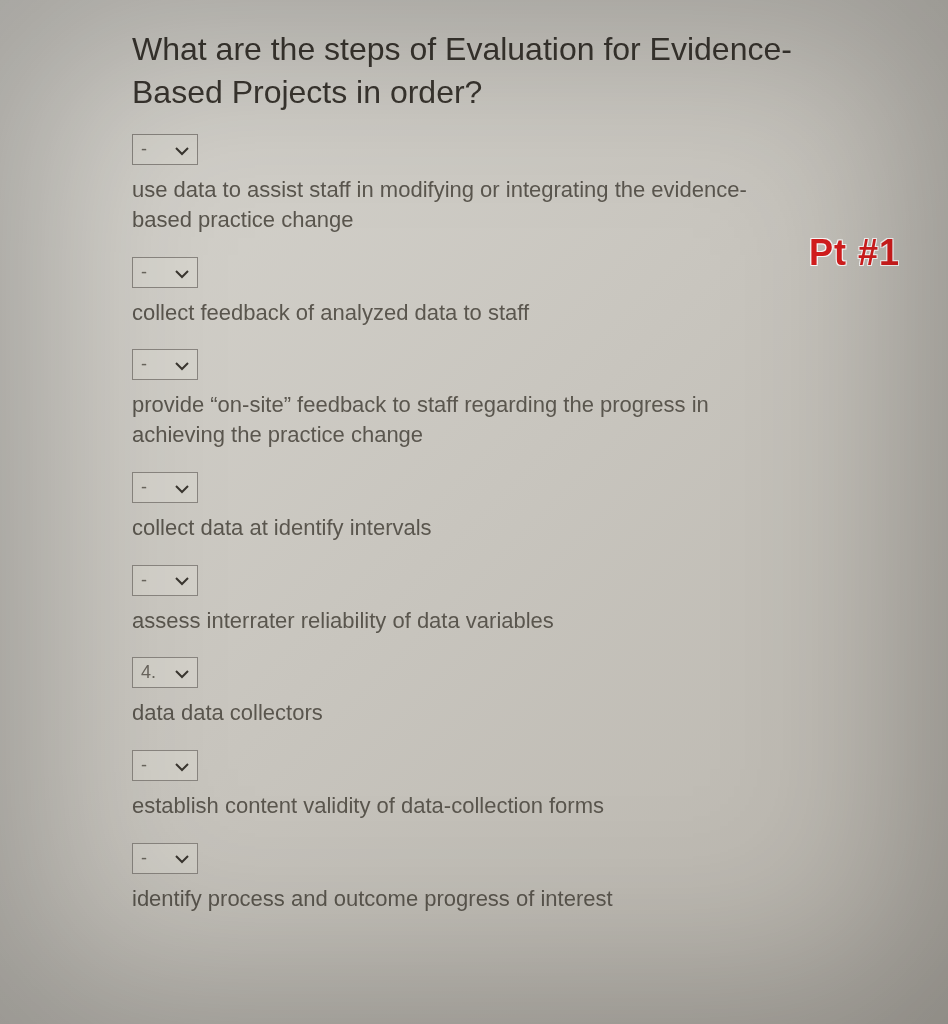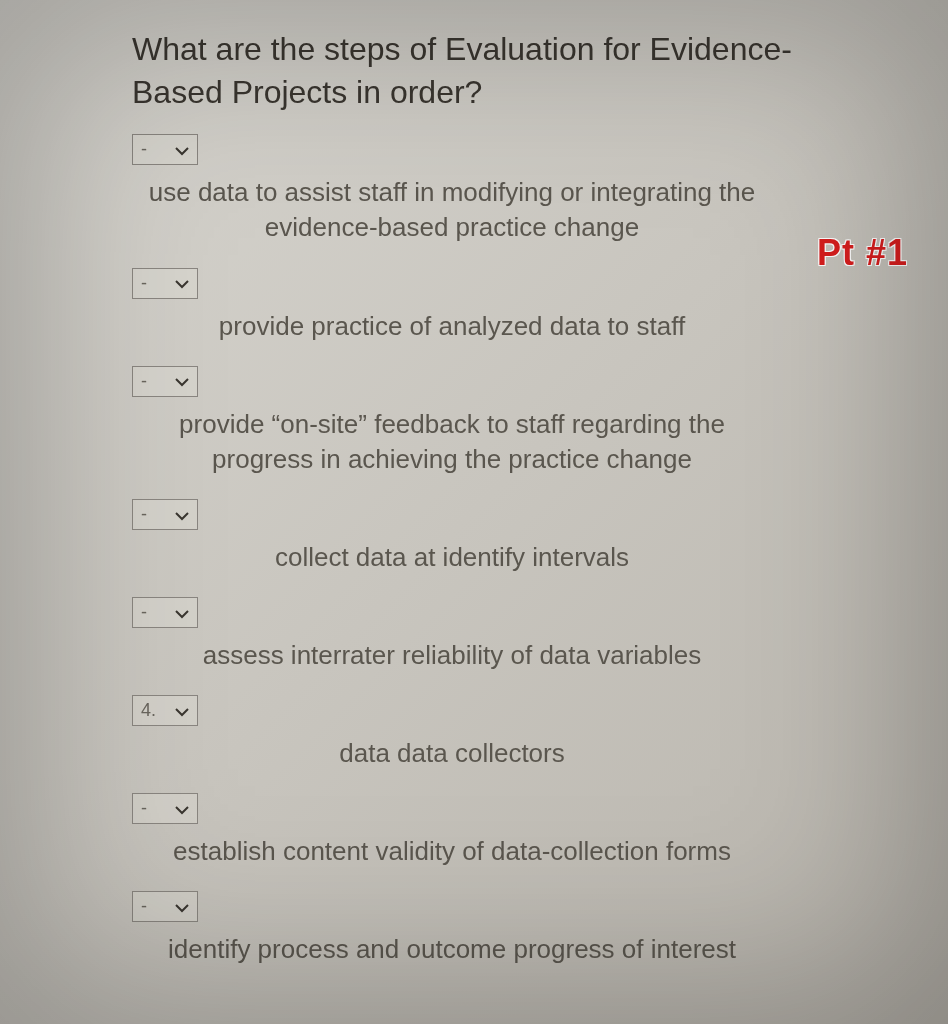--- a/index.html
+++ b/index.html
@@ -47,30 +47,29 @@
     display: inline-block;
     margin-left: 10px;
     vertical-align: middle;
   }
   .chevron svg {
     width: 14px;
     height: 10px;
     display: block;
   }
   .item-text {
-    font-size: 26px;
+    font-size: 22px;
     color: #5a564e;
     line-height: 1.35;
     font-weight: 400;
     max-width: 640px;
-    text-align: center;
   }
   .annotation {
     position: absolute;
-    right: 40px;
+    right: 48px;
     top: 232px;
     font-size: 36px;
     font-weight: 700;
     color: #d81e1e;
     text-shadow: 1px 1px 0 #fff, -1px -1px 0 #fff, 1px -1px 0 #fff, -1px 1px 0 #fff;
     letter-spacing: 1px;
   }
   .vignette {
     position: absolute;
     inset: 0;
@@ -97,21 +96,21 @@
 
 <div class="item-block">
   <div class="select-wrap">
     <span class="select-value">-</span>
     <span class="chevron">
       <svg viewBox="0 0 14 10">
           <path d="M1 2 L7 8 L13 2" stroke="#3a3630" stroke-width="2" fill="none"></path>
         </svg>
     </span>
   </div>
-  <div class="item-text">provide practice of analyzed data to staff</div>
+  <div class="item-text">collect feedback of analyzed data to staff</div>
 </div>
 
 <div class="item-block">
   <div class="select-wrap">
     <span class="select-value">-</span>
     <span class="chevron">
       <svg viewBox="0 0 14 10">
           <path d="M1 2 L7 8 L13 2" stroke="#3a3630" stroke-width="2" fill="none"></path>
         </svg>
     </span>

